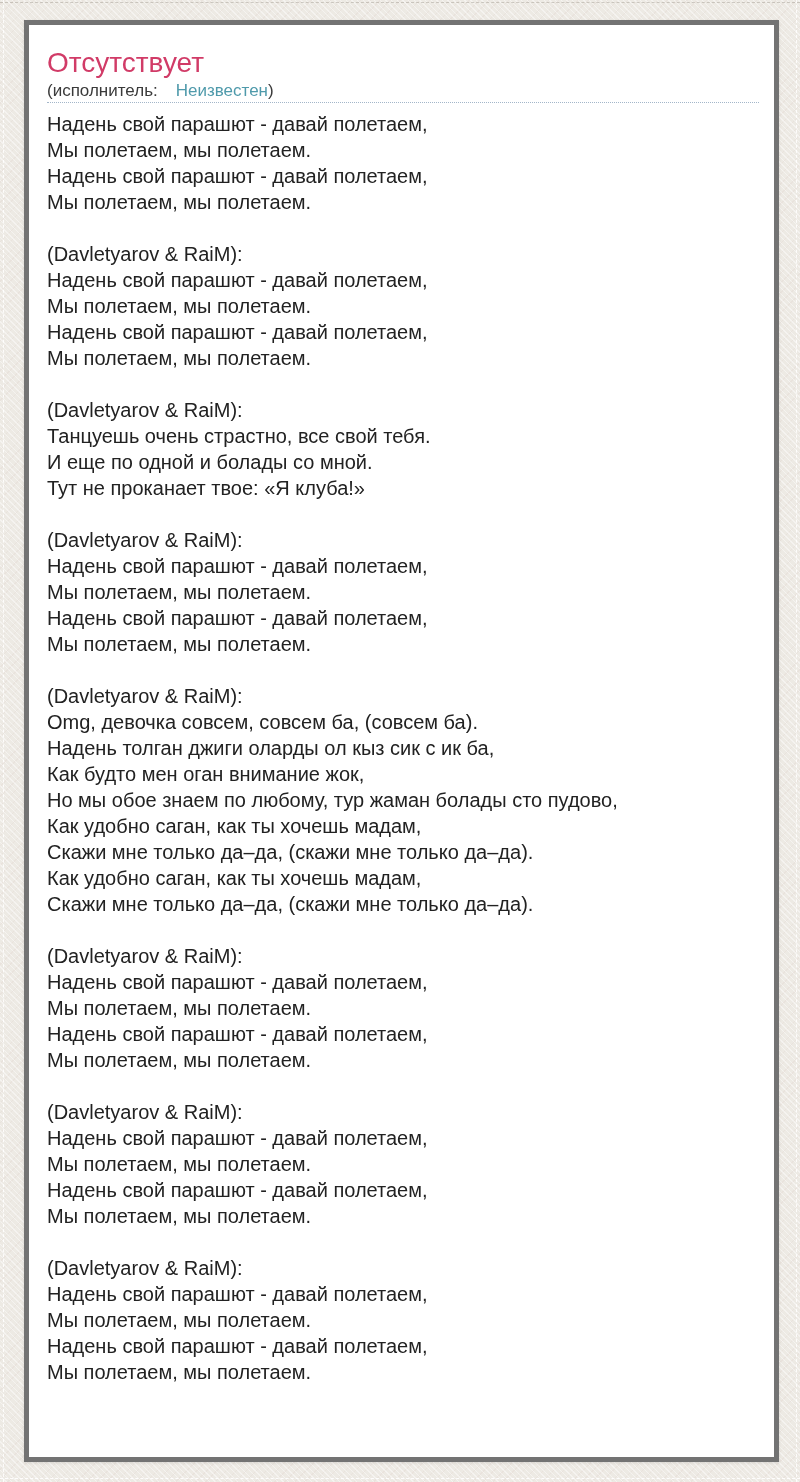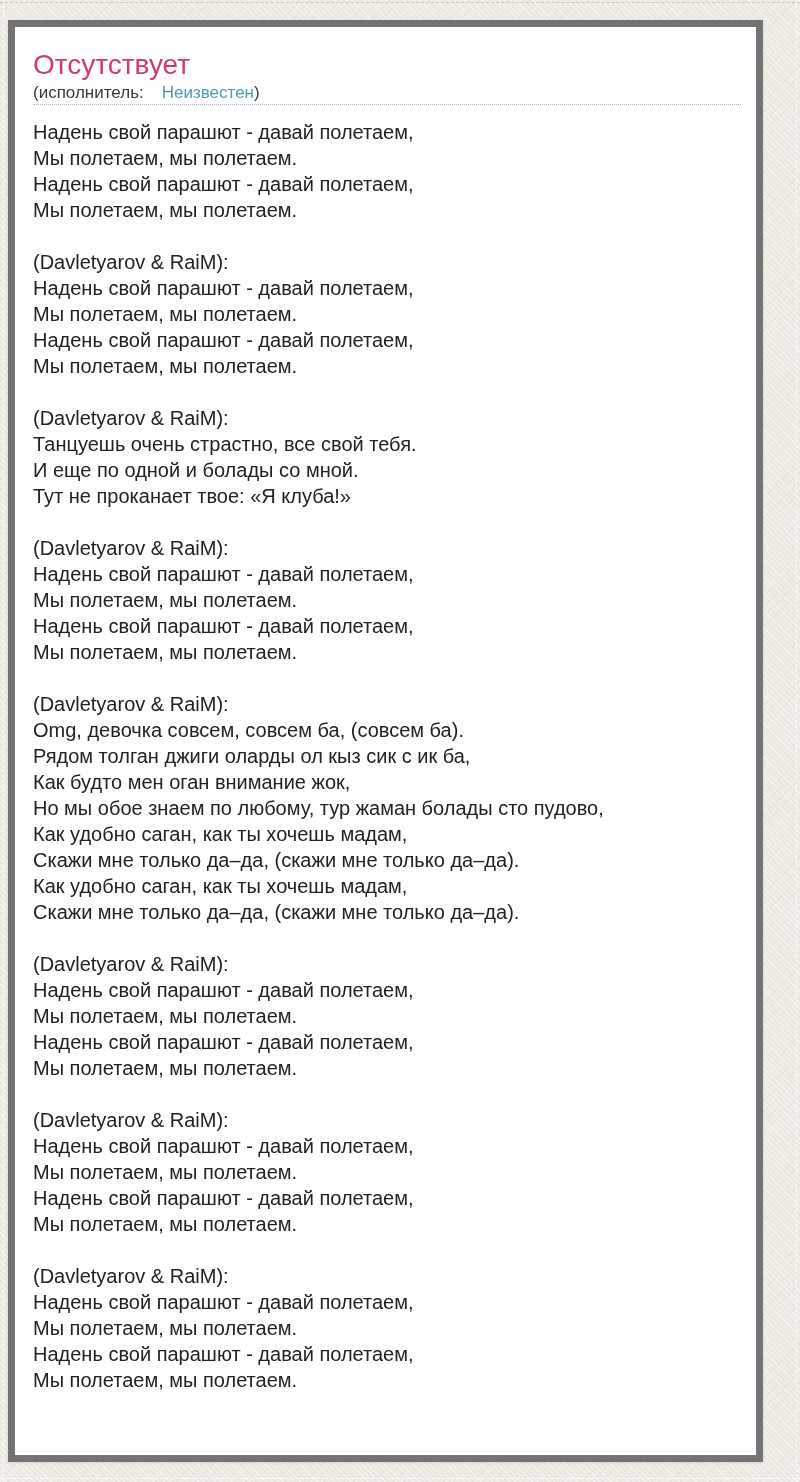--- a/index.html
+++ b/index.html
@@ -31,27 +31,27 @@
     position: absolute; left: 0; right: 0; top: 2px; height: 0;
     border-top: 1px dashed rgba(158,150,140,0.45);
   }
   .stitch-bottom {
     position: absolute; left: 0; right: 0; bottom: 3px; height: 0;
     border-bottom: 1px dashed rgba(255,255,255,0.9);
   }
 
   .card {
     position: absolute;
-    left: 8px;
+    left: 24px;
     top: 20px;
     width: 755px;
     height: 1442px;
     box-sizing: border-box;
     background: #ffffff;
-    border: 7px solid #737373;
+    border: 5px solid #737373;
     box-shadow: 0 1px 3px rgba(0,0,0,0.10);
     padding: 22px 15px 0 18px;
   }
 
   .song-title {
     margin: 0;
     font-size: 28px;
     line-height: 32px;
     font-weight: 400;
     color: #d13b67;
@@ -66,21 +66,21 @@
     border-bottom: 1px dotted #a3b6c9;
   }
   .artist-link {
     color: #4f9aab;
     text-decoration: none;
     margin-left: 18px;
     cursor: pointer;
   }
 
   .lyrics {
-    margin-top: 14px;
+    margin-top: 8px;
     font-size: 20px;
     line-height: 26px;
     color: #222222;
   }
   .lyrics .paragraph {
     margin: 0 0 26px 0;
   }
   .lyrics .line {
     white-space: nowrap;
   }
@@ -123,21 +123,21 @@
       <div class="paragraph">
         <div class="line">(Davletyarov &amp; RaiM):</div>
         <div class="line">Надень свой парашют - давай полетаем,</div>
         <div class="line">Мы полетаем, мы полетаем.</div>
         <div class="line">Надень свой парашют - давай полетаем,</div>
         <div class="line">Мы полетаем, мы полетаем.</div>
       </div>
       <div class="paragraph">
         <div class="line">(Davletyarov &amp; RaiM):</div>
         <div class="line">Omg, девочка совсем, совсем ба, (совсем ба).</div>
-        <div class="line">Рядом толган джиги оларды ол кыз сик с ик ба,</div>
+        <div class="line">Надень толган джиги оларды ол кыз сик с ик ба,</div>
         <div class="line">Как будто мен оган внимание жок,</div>
         <div class="line">Но мы обое знаем по любому, тур жаман болады сто пудово,</div>
         <div class="line">Как удобно саган, как ты хочешь мадам,</div>
         <div class="line">Скажи мне только да–да, (скажи мне только да–да).</div>
         <div class="line">Как удобно саган, как ты хочешь мадам,</div>
         <div class="line">Скажи мне только да–да, (скажи мне только да–да).</div>
       </div>
       <div class="paragraph">
         <div class="line">(Davletyarov &amp; RaiM):</div>
         <div class="line">Надень свой парашют - давай полетаем,</div>

